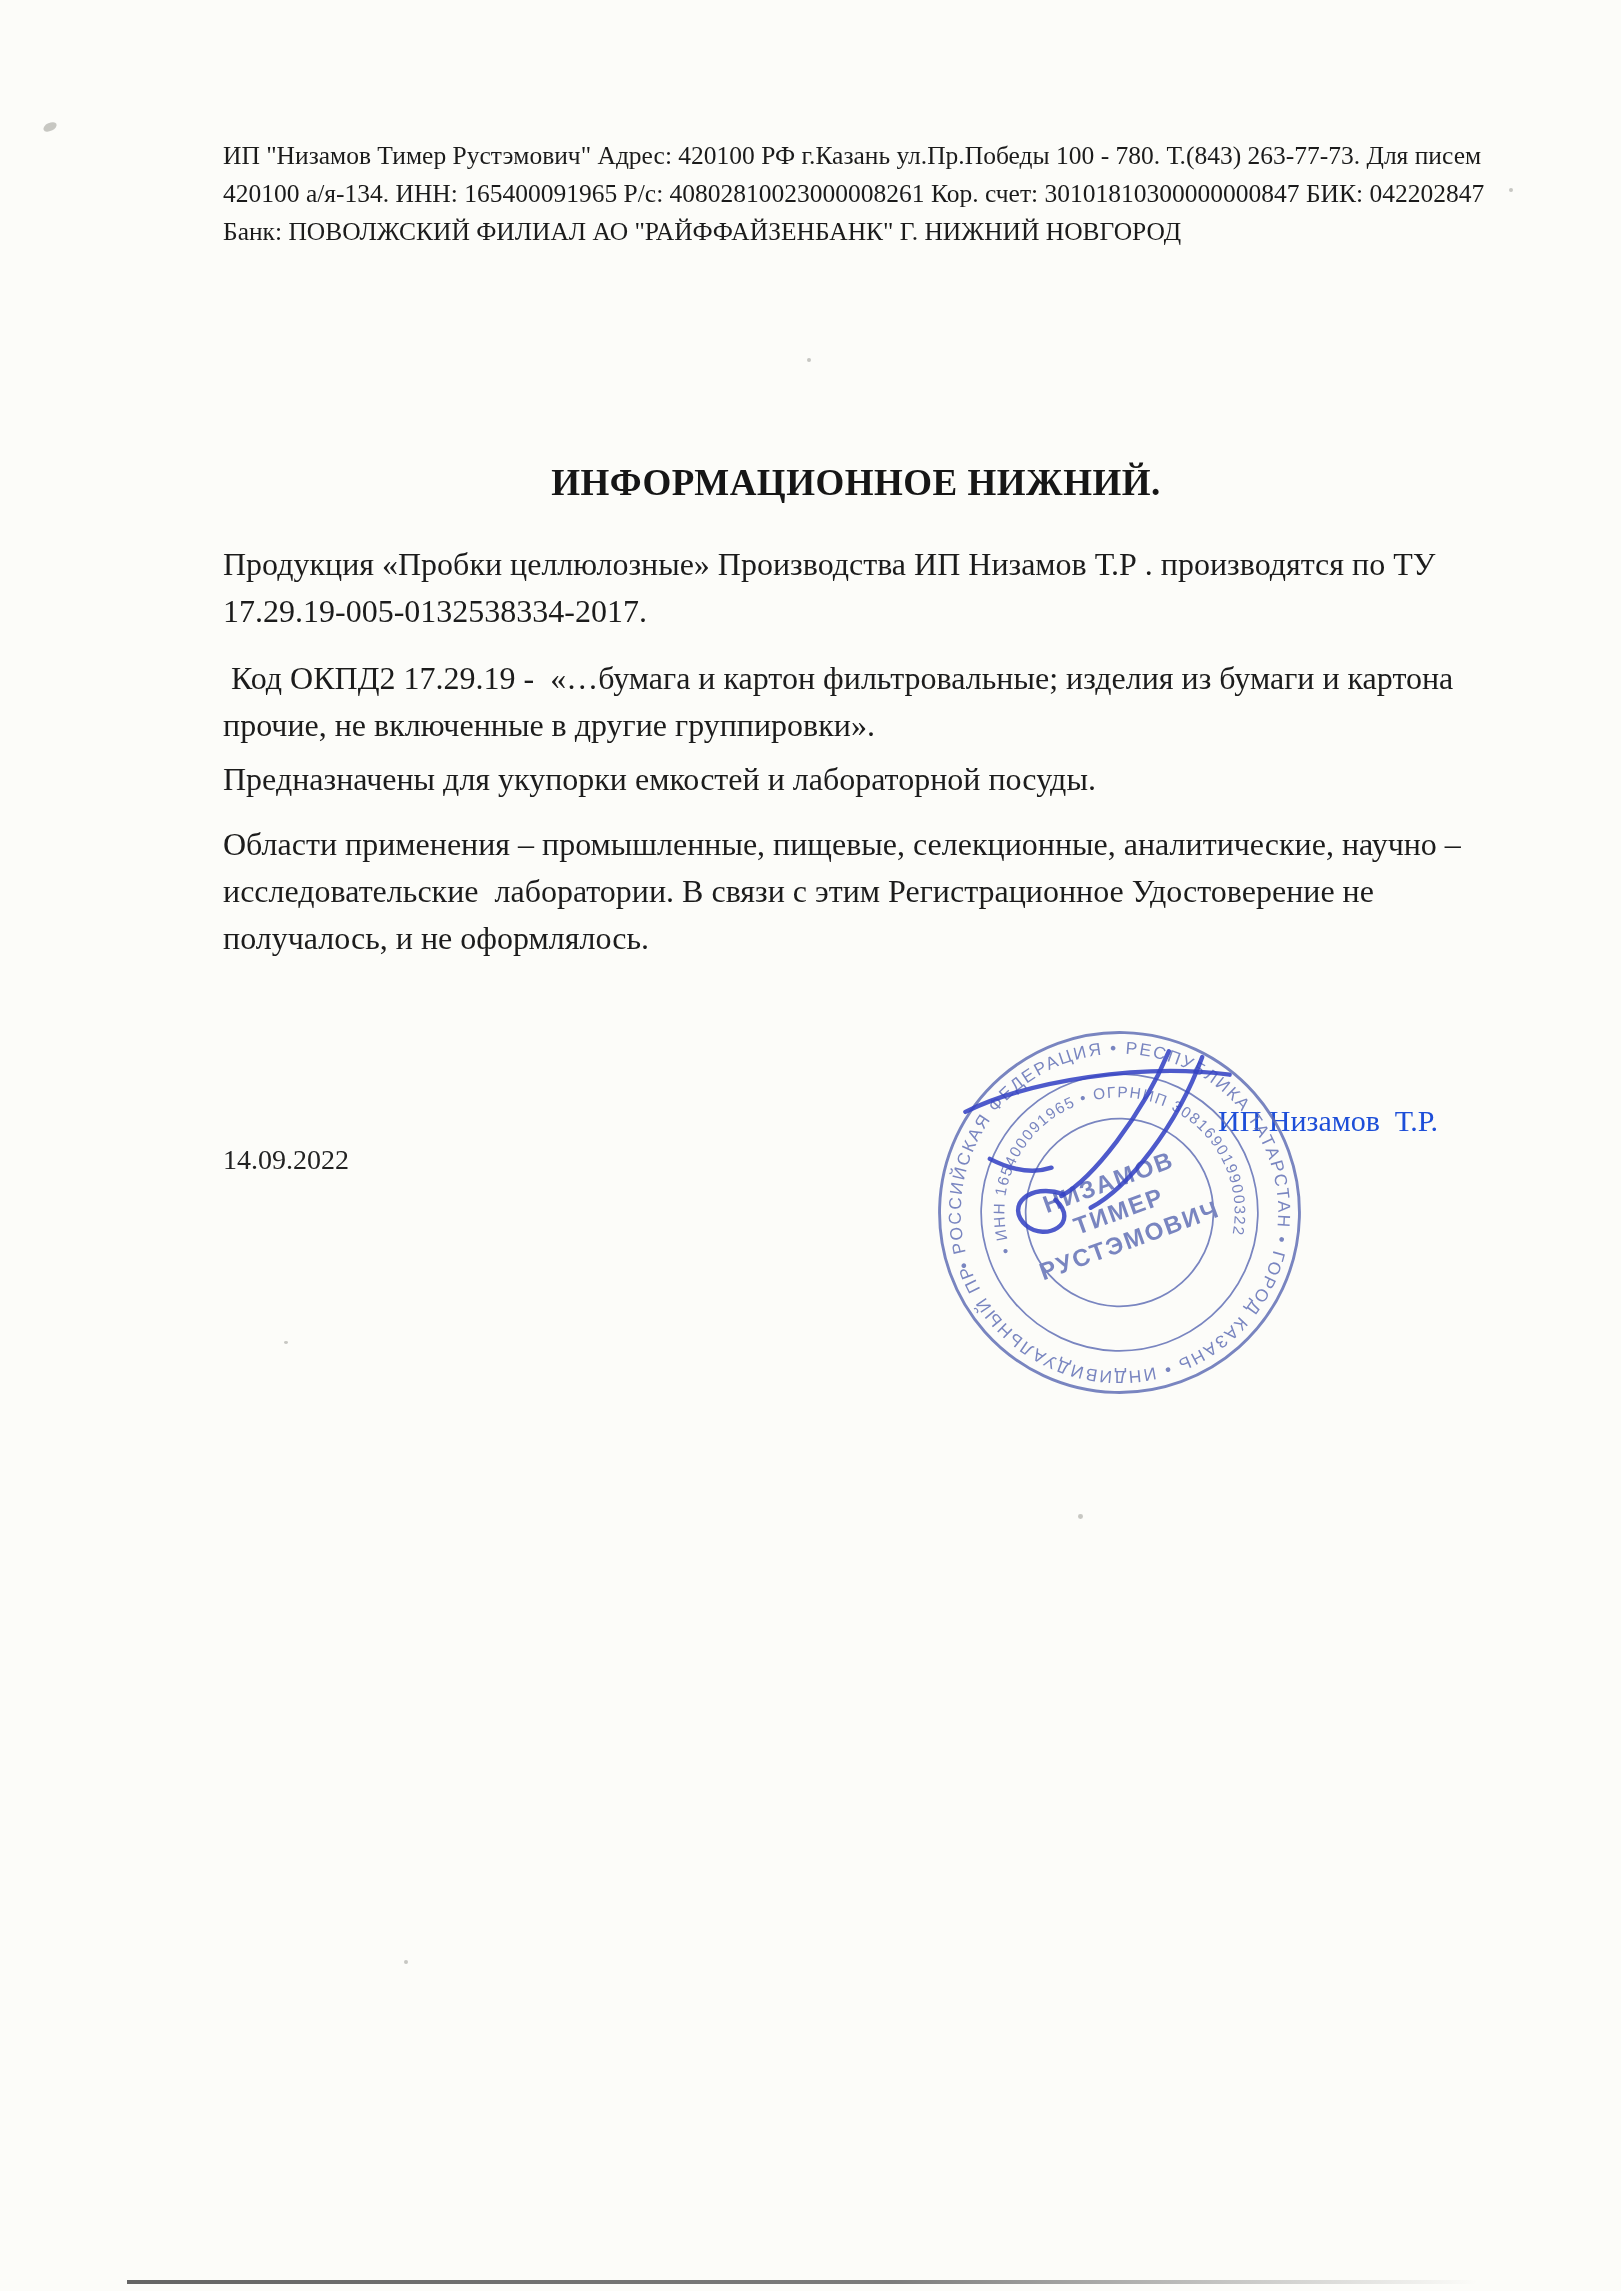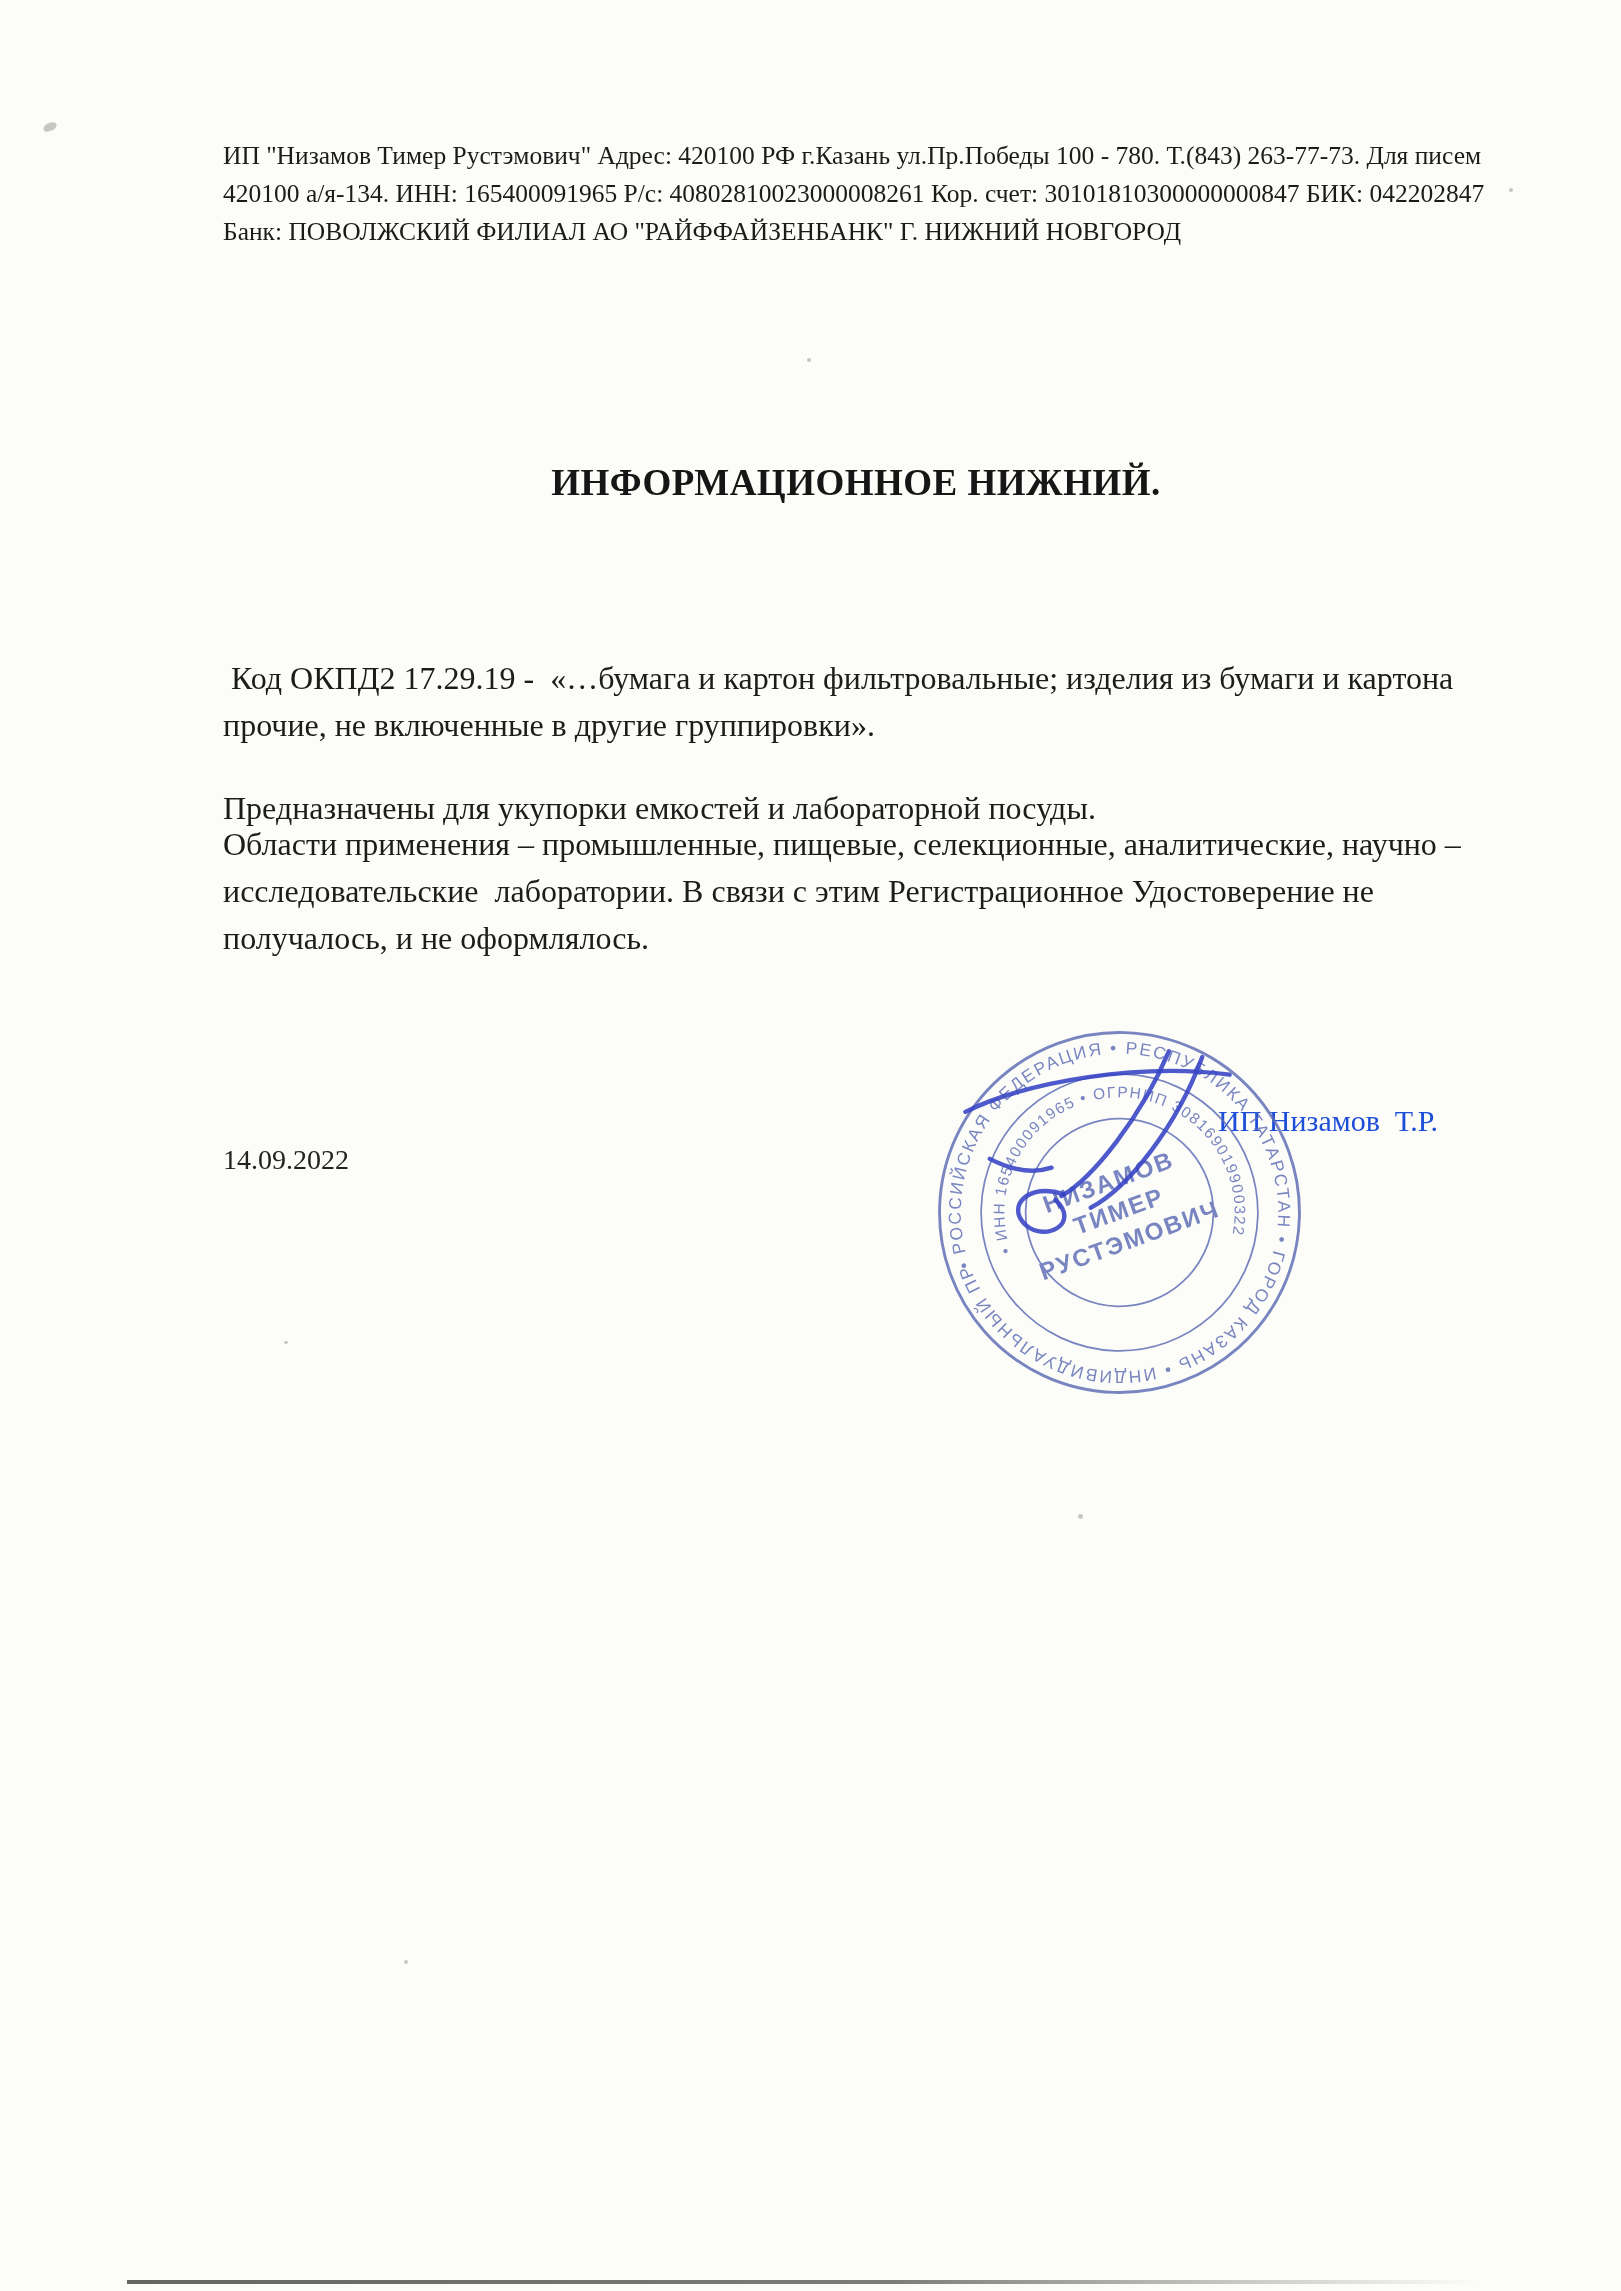--- a/index.html
+++ b/index.html
@@ -48,21 +48,21 @@
     left: 223px;
     width: 1274px;
     margin: 0;
     font-size: 32px;
     line-height: 47px;
     white-space: pre-wrap;
     color: #1c1c1c;
   }
   .p1 { top: 541px; }
   .p2 { top: 655px; }
-  .p3 { top: 785px; }
+  .p3 { top: 756px; }
   .p4 { top: 821px; }
   
   .date {
     position: absolute;
     left: 223px;
     top: 1144px;
     font-size: 28px;
     color: #222;
   }
   .sig-label {
@@ -148,20 +148,21 @@
   <div class="speck s6"></div>
 
   <div class="letterhead">
     <div class="hline">ИП "Низамов Тимер Рустэмович" Адрес: 420100 РФ г.Казань ул.Пр.Победы 100 - 780. Т.(843) 263-77-73. Для писем</div>
     <div class="hline">420100 а/я-134. ИНН: 165400091965 Р/с: 40802810023000008261 Кор. счет: 30101810300000000847 БИК: 042202847</div>
     <div class="hline">Банк: ПОВОЛЖСКИЙ ФИЛИАЛ АО "РАЙФФАЙЗЕНБАНК" Г. НИЖНИЙ НОВГОРОД</div>
   </div>
 
   <h1 class="title">ИНФОРМАЦИОННОЕ НИЖНИЙ.</h1>
 
+  <p class="body p1">Продукция «Пробки целлюлозные» Производства ИП Низамов Т.Р . производятся по ТУ 17.29.19-005-0132538334-2017.</p>
   <p class="body p2"> Код ОКПД2 17.29.19 -  «…бумага и картон фильтровальные; изделия из бумаги и картона прочие, не включенные в другие группировки».</p>
   <p class="body p3">Предназначены для укупорки емкостей и лабораторной посуды.</p>
   <p class="body p4">Области применения – промышленные, пищевые, селекционные, аналитические, научно – исследовательские  лаборатории. В связи с этим Регистрационное Удостоверение не получалось, и не оформлялось.</p>
 
   <div class="date">14.09.2022</div>
   <div class="sig-label">ИП Низамов  Т.Р.</div>
 
   <svg class="stamp" viewBox="0 0 400 400" aria-hidden="true">
     <g fill="none" stroke="#5d6cb4">
       <circle cx="200" cy="200" r="186" stroke-width="3"></circle>

